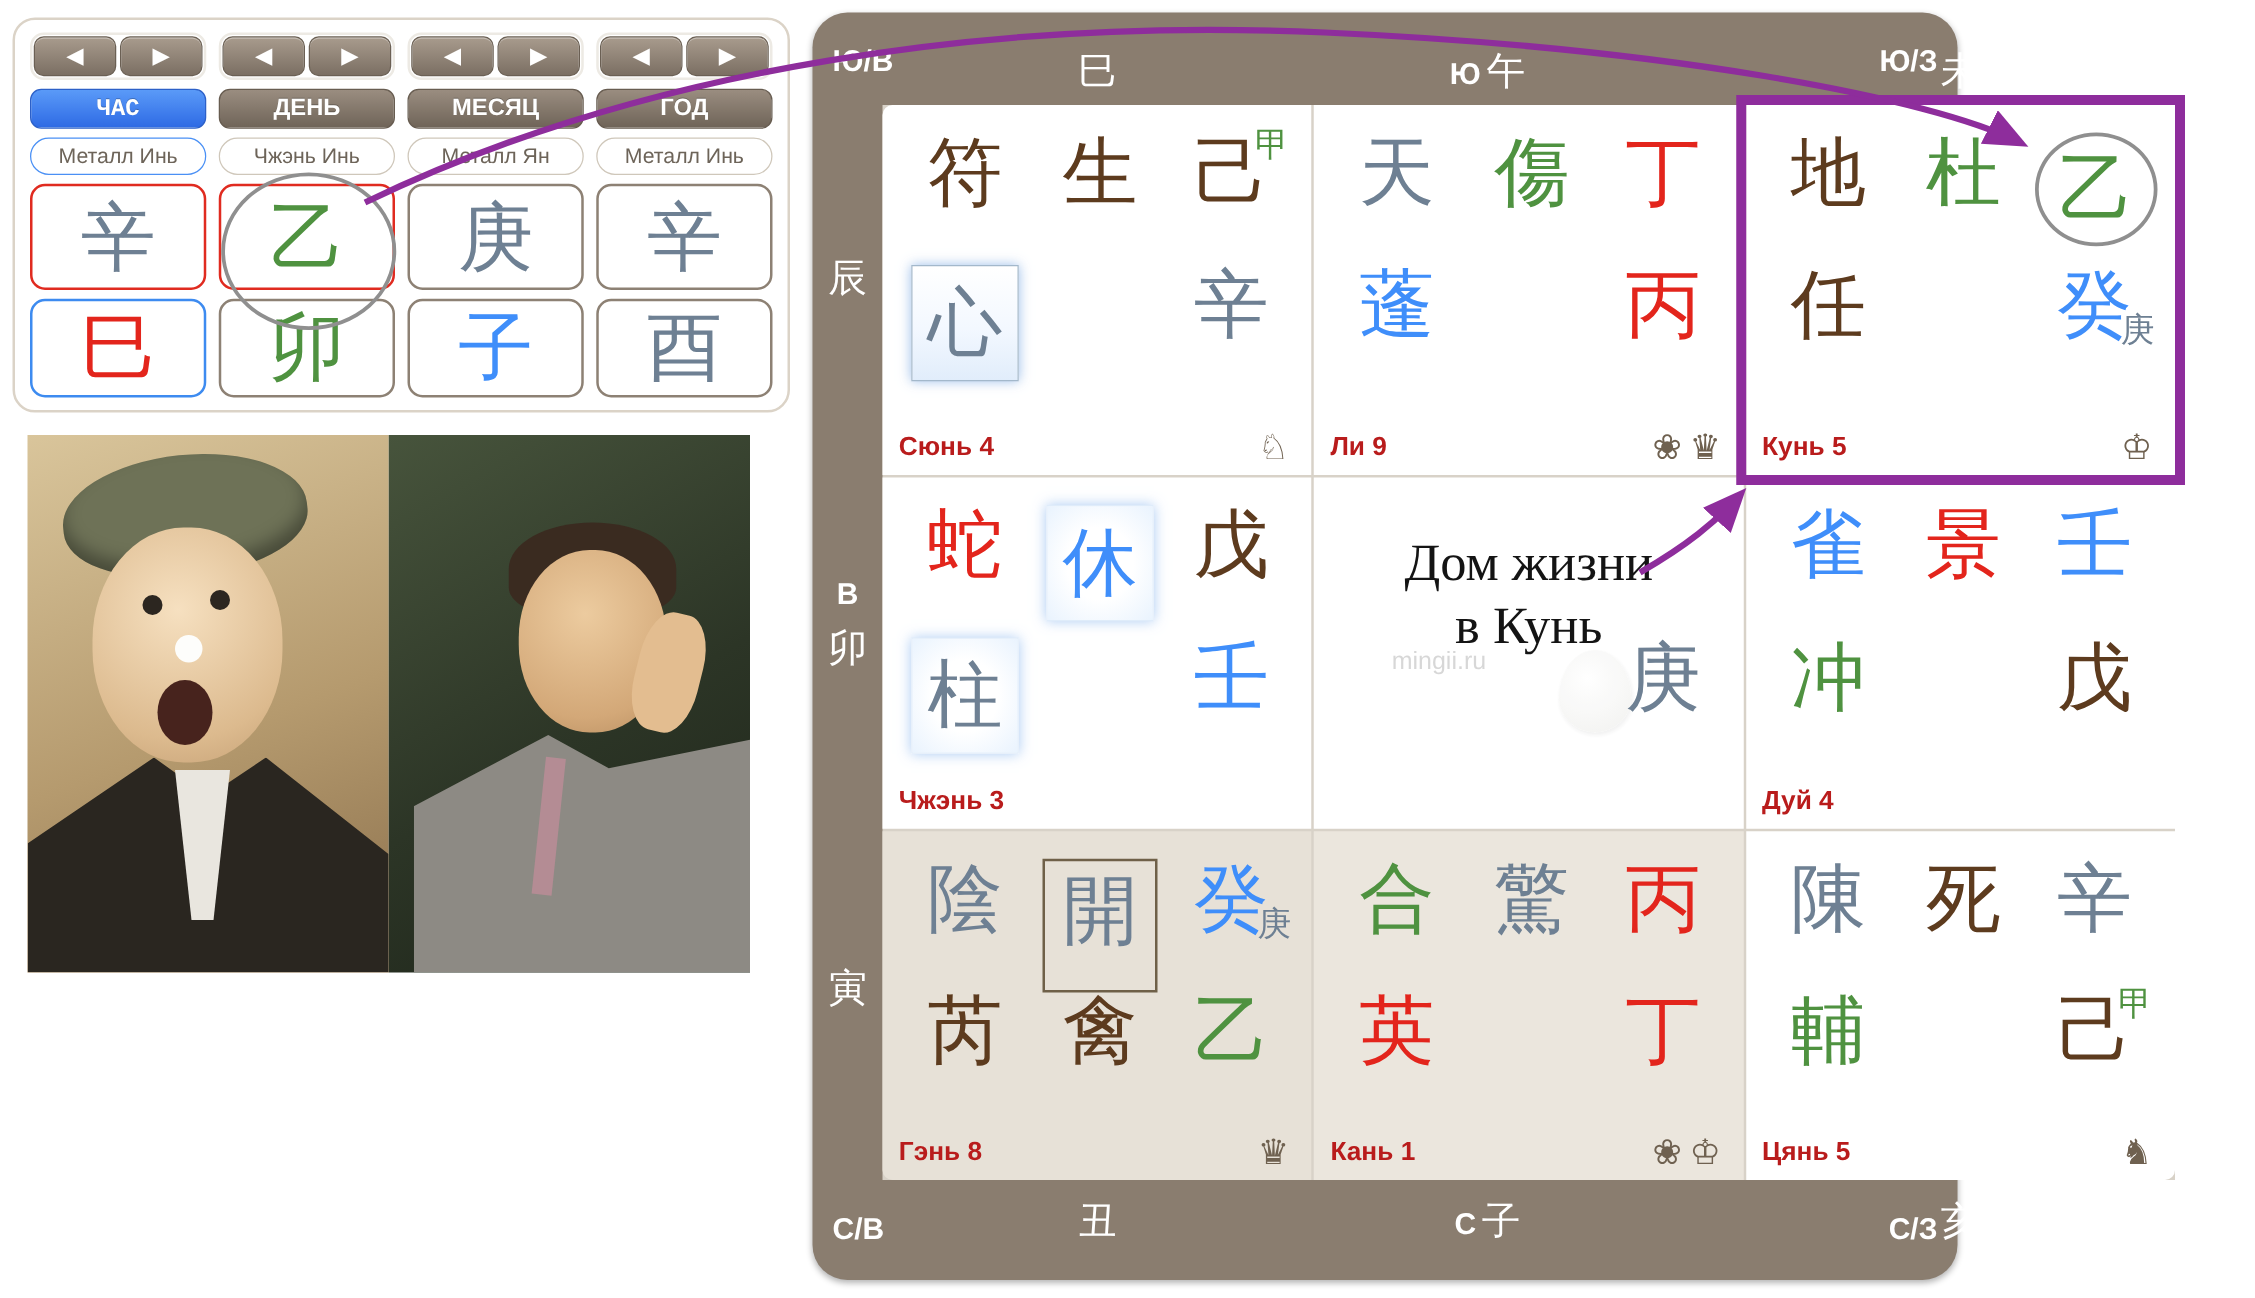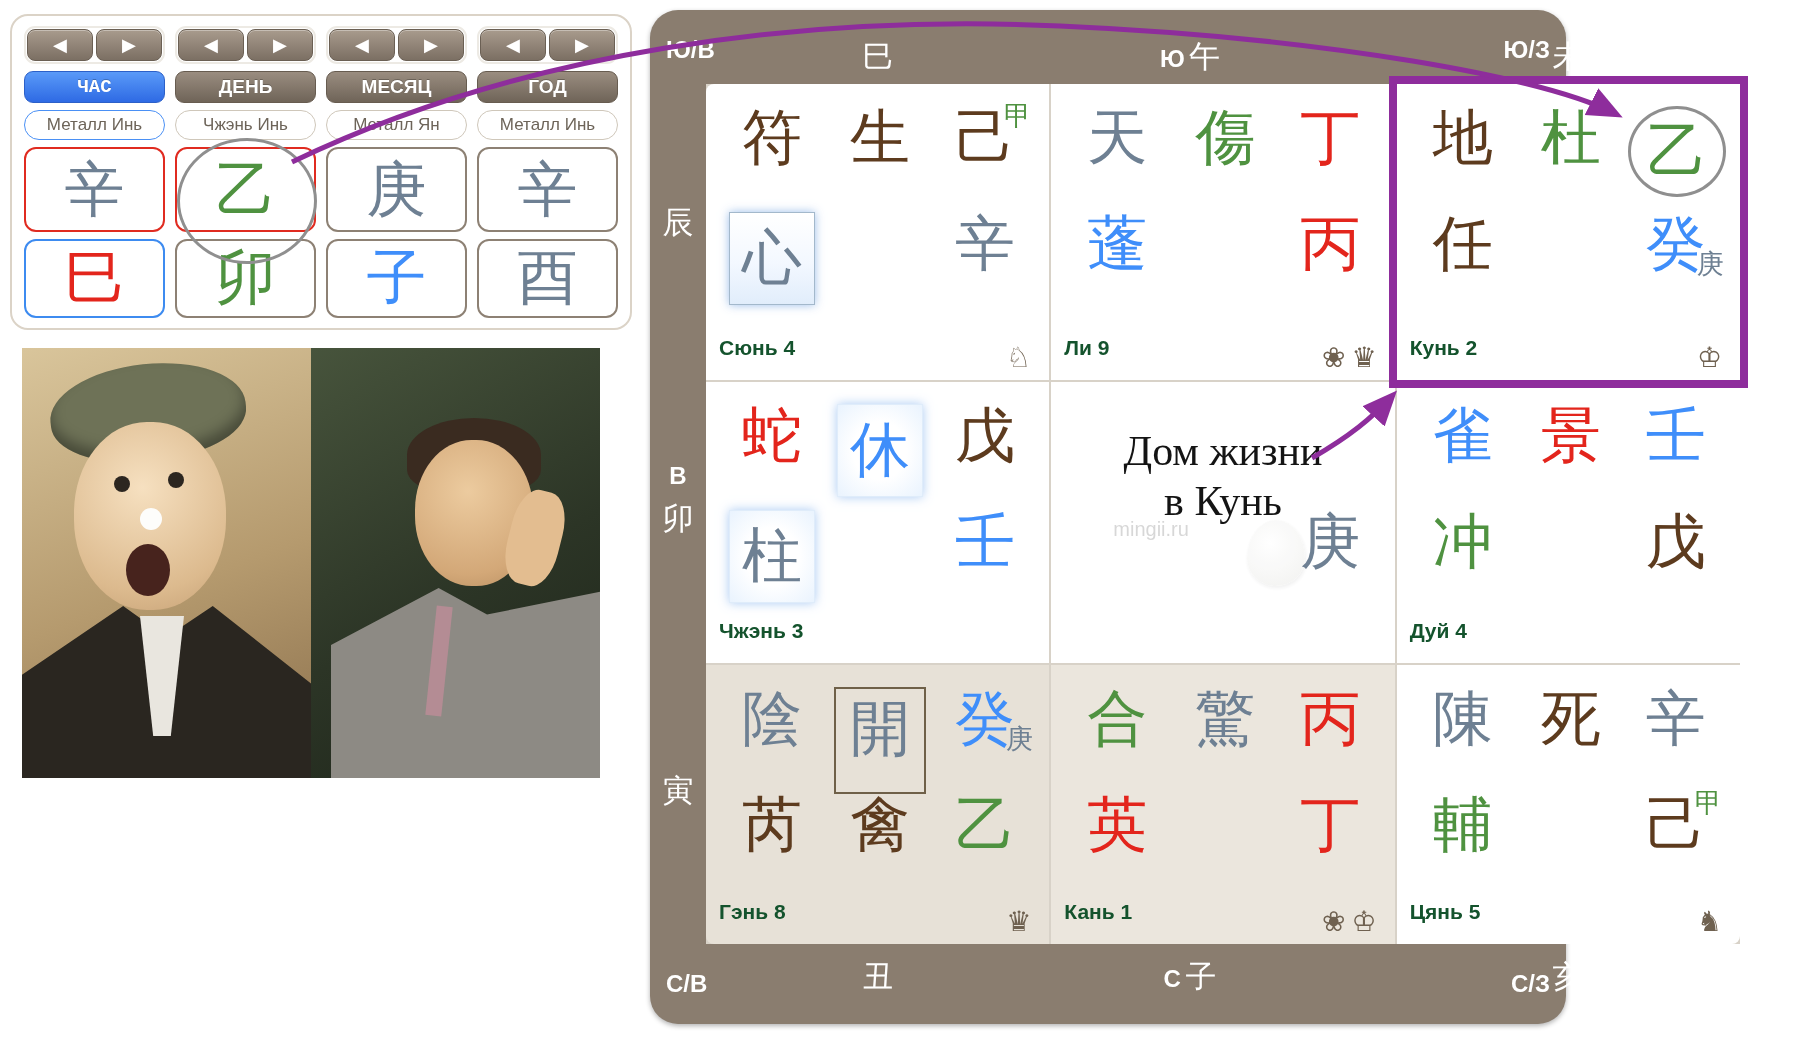--- a/index.html
+++ b/index.html
@@ -73,21 +73,21 @@
   .r1{top:22px}.r2{top:128px}
   .main{position:relative;display:inline-block;font-size:60px;line-height:1.08;}
   .sup{position:absolute;top:-4px;right:-16px;font-size:27px;}
   .sub{position:absolute;bottom:-2px;right:-18px;font-size:27px;}
   .box-glow-hard{background:linear-gradient(180deg,#ffffff,#f3f8ff 55%,#e1edfb);border:1px solid #a3b8cb;
                  box-shadow:0 0 9px rgba(140,180,230,.85);padding:13px 12px;}
   .box-glow{background:radial-gradient(ellipse at center,#ffffff 45%,#e9f3fe);border:1px solid #dfecfa;
             box-shadow:0 0 10px rgba(150,190,240,.8);padding:13px 12px;}
   .box-line{border:2px solid #6f6048;padding:8px 14px 30px;}
   .circ{border:3px solid #8f8f8f;border-radius:50%;padding:10px 16px;}
-  .pname{position:absolute;left:13px;bottom:20px;font-weight:bold;font-size:21px;color:#14532d;}
+  .pname{position:absolute;left:13px;bottom:10px;font-weight:bold;font-size:21px;color:#b91c1c;}
   .picons{position:absolute;right:12px;bottom:6px;font-size:28px;color:#6f6150;letter-spacing:6px;}
 
   .annot{position:absolute;left:0;top:44px;width:100%;text-align:center;
          font-family:"Liberation Serif","DejaVu Serif",serif;font-size:42px;color:#141414;line-height:1.2;}
   .wm{position:absolute;left:62px;top:136px;font-size:20px;color:#a8a8a8;opacity:.45;}
   .drop{position:absolute;left:196px;top:138px;width:58px;height:66px;background:radial-gradient(circle at 40% 35%,#ffffff,#f0f0ee);
         border-radius:50% 50% 50% 50% / 58% 58% 42% 42%;box-shadow:1px 2px 4px rgba(0,0,0,.08);opacity:.85;}
 
   .cmp{position:absolute;color:#fff;}
   .cmp-cj{font-size:31px;}
@@ -253,21 +253,21 @@
     <div class="palace">
       <span class="pname">Ли 9</span>
         <span class="picons"><span>❀</span><span>♛</span></span>
     <span class="cc r1 cl1"><span class="main c-slate">天</span></span>
         <span class="cc r1 cl2"><span class="main c-green">傷</span></span>
         <span class="cc r1 cl3"><span class="main c-red">丁</span></span>
         <span class="cc r2 cl1"><span class="main c-blue">蓬</span></span>
         <span class="cc r2 cl3"><span class="main c-red">丙</span></span>
       </div>
     <div class="palace focus">
-      <span class="pname">Кунь 2</span>
+      <span class="pname">Кунь 5</span>
         <span class="picons"><span>♔</span></span>
     <span class="cc r1 cl1"><span class="main c-brown">地</span></span>
         <span class="cc r1 cl2"><span class="main c-green">杜</span></span>
         <span class="cc r1 cl3"><span class="main c-green circ">乙</span></span>
         <span class="cc r2 cl1"><span class="main c-brown">任</span></span>
         <span class="cc r2 cl3"><span class="main c-blue">癸<span class="sub c-slate">庚</span></span></span>
       </div>
     <div class="palace">
       <span class="pname">Чжэнь 3</span>
         <span class="picons"></span>

